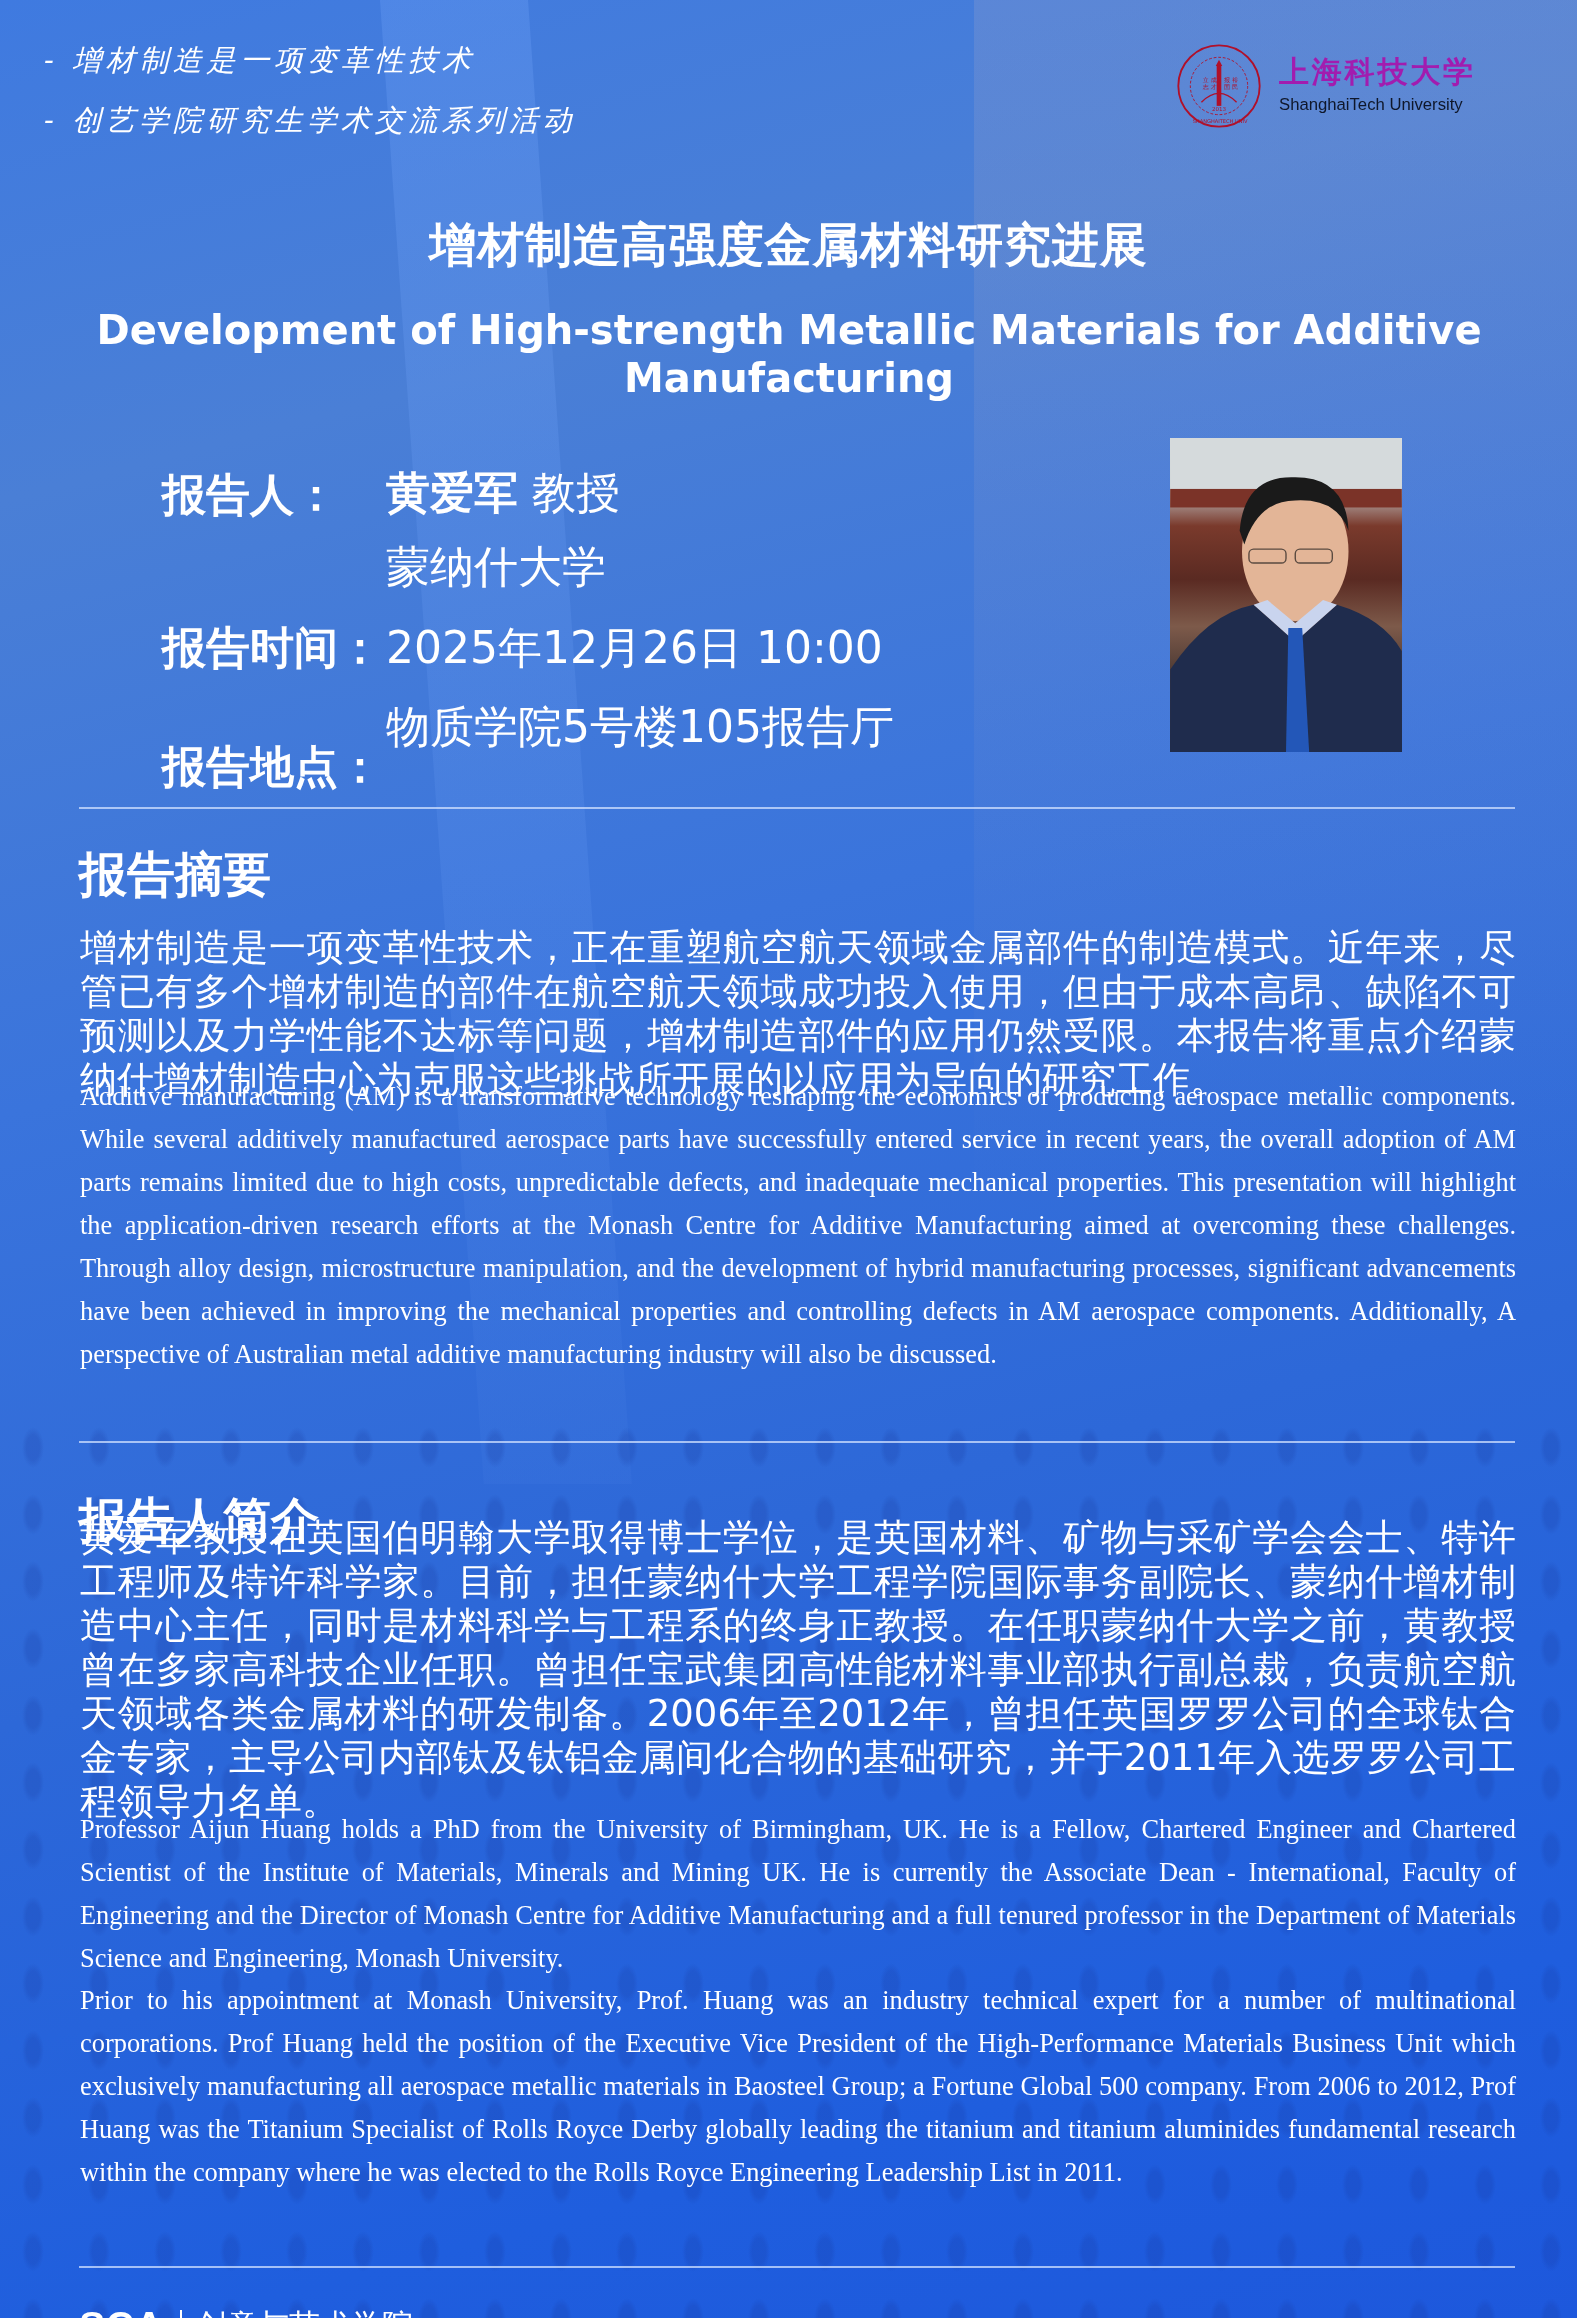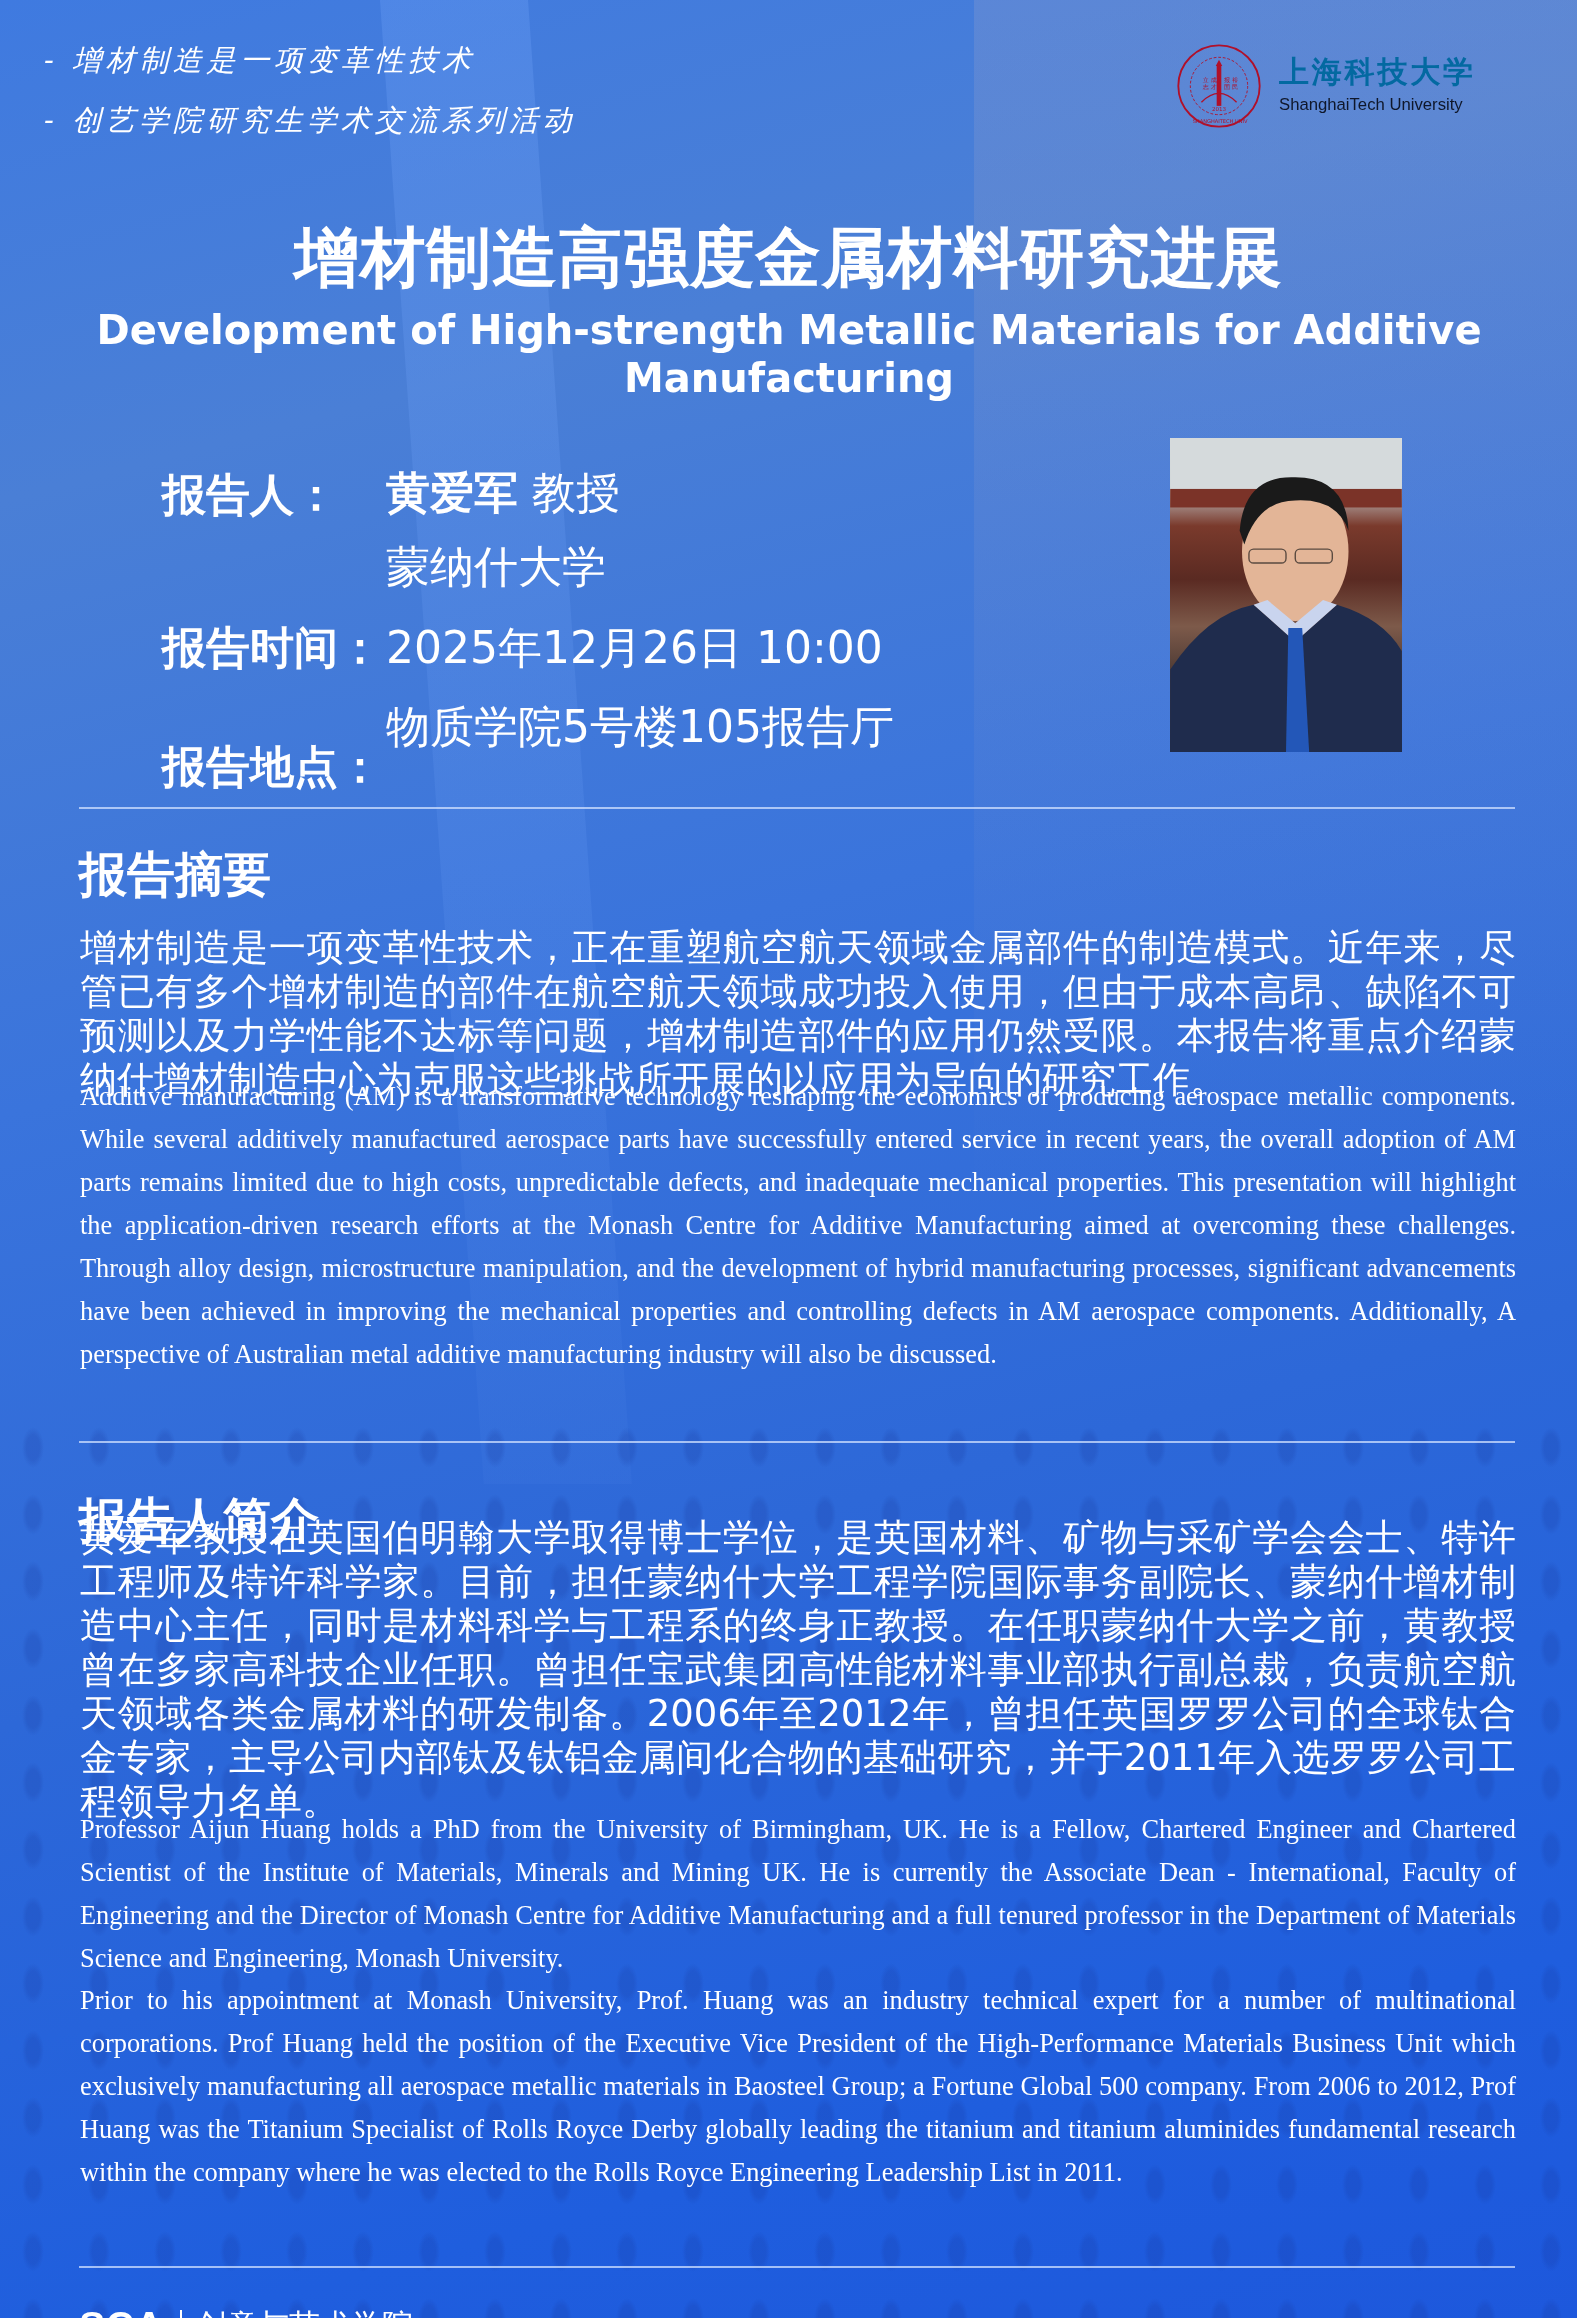--- a/index.html
+++ b/index.html
@@ -31,33 +31,33 @@
     left: 44px; font-family: "DejaVu Serif", "Liberation Serif", serif; font-style: italic;
     font-size: 29px; letter-spacing: 4.6px; color: #ffffff; white-space: nowrap;
   }
   
   .logo { left: 1176px; top: 43px; width: 213px; height: 88px; }
   .seal {
     position: absolute; left: 0; top: 0; width: 86px; height: 86px;
   }
   .logo-cn {
     position: absolute; left: 103px; top: 9.3px; font-size: 30px; font-weight: bold;
-    color: #0369a1; letter-spacing: 2.8px; white-space: nowrap;
+    color: #a21caf; letter-spacing: 2.8px; white-space: nowrap;
     font-family: "DejaVu Serif", "Liberation Serif", serif;
     text-align: right;
   }
   .logo-en {
     position: absolute; left: 103px; top: 52px; font-size: 16.7px; color: #0f172a;
     white-space: nowrap; font-family: "Liberation Sans", sans-serif;
   }
 
   
   .title-cn {
     left: 0; width: 1577px; top: 214px; text-align: center;
-    font-size: 65px; font-weight: bold; letter-spacing: 0.9px;
+    font-size: 47px; font-weight: bold; letter-spacing: 0.9px;
   }
   .title-en {
     left: 93px; width: 1392px; top: 306px; text-align: center;
     font-size: 40px; font-weight: bold; line-height: 48px;
     font-family: "DejaVu Sans", sans-serif;
   }
 
   
   .info-label { left: 162px; font-size: 44px; font-weight: bold; white-space: nowrap; }
   .info-value { left: 386px; font-size: 44px; white-space: nowrap; }

